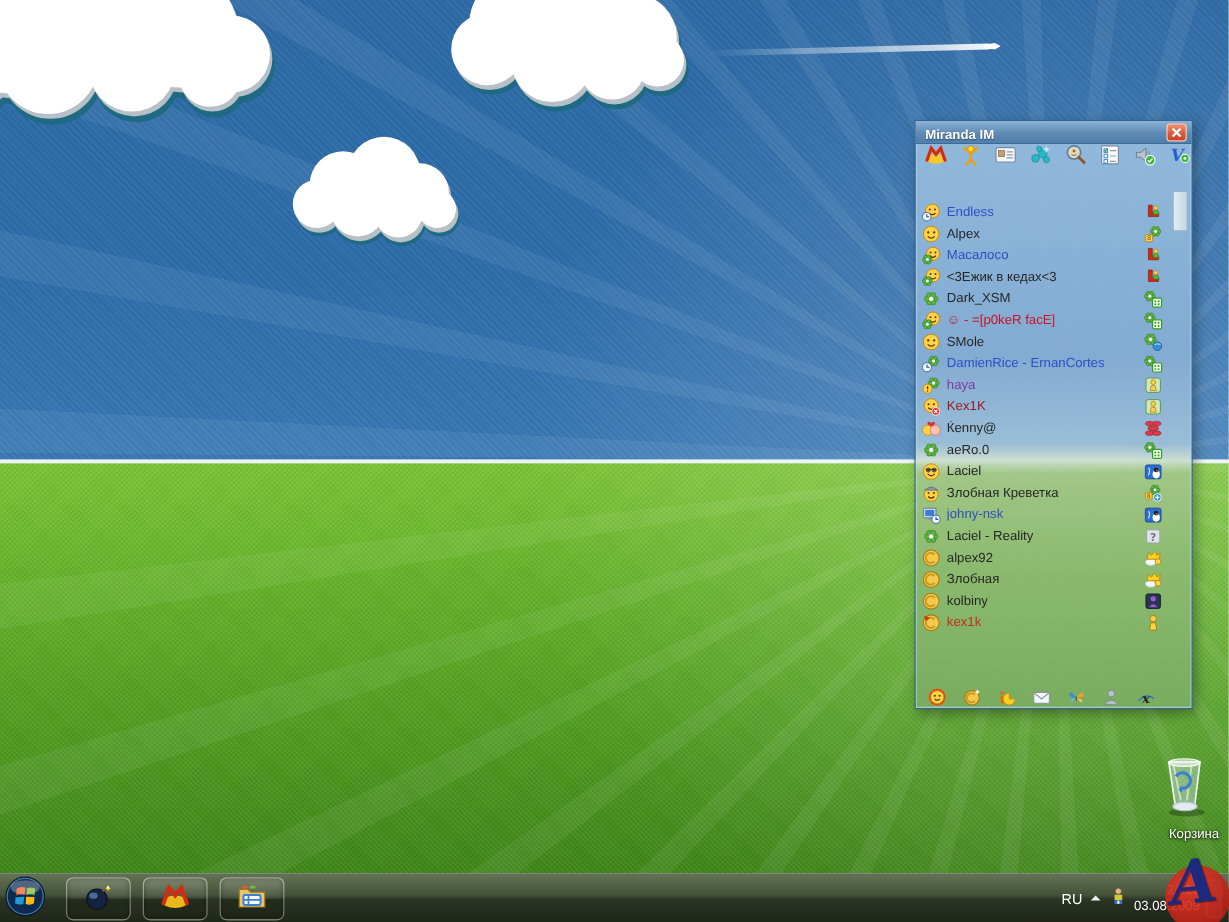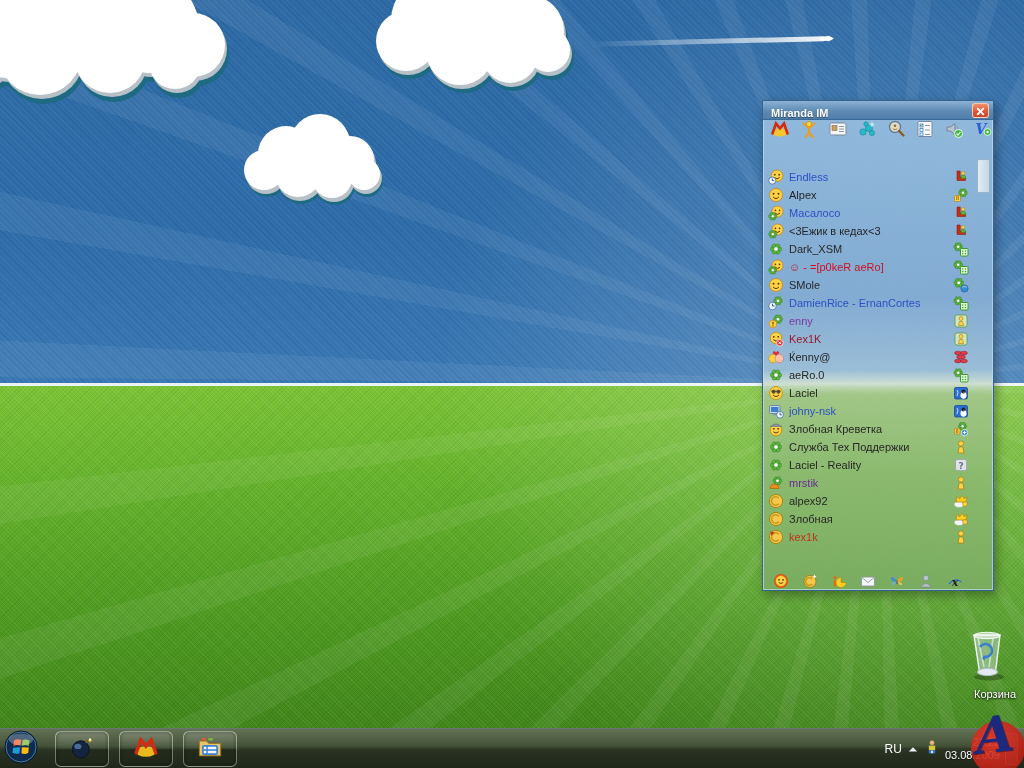--- a/index.html
+++ b/index.html
@@ -372,21 +372,21 @@
               <path d="M 7.025 8.15 Q 9.5 10.79 11.975 8.15" fill="none" stroke="#5a3000" stroke-width="1"></path>
               <circle cx="7.3" cy="11.2" r="1.6" fill="#5cb63e" stroke="#2f7d1f" stroke-width="0.5"></circle>
               <circle cx="6.0" cy="13.4" r="1.6" fill="#5cb63e" stroke="#2f7d1f" stroke-width="0.5"></circle>
               <circle cx="3.6" cy="13.4" r="1.6" fill="#5cb63e" stroke="#2f7d1f" stroke-width="0.5"></circle>
               <circle cx="2.3" cy="11.2" r="1.6" fill="#5cb63e" stroke="#2f7d1f" stroke-width="0.5"></circle>
               <circle cx="3.5" cy="9.0" r="1.6" fill="#5cb63e" stroke="#2f7d1f" stroke-width="0.5"></circle>
               <circle cx="6.0" cy="9.0" r="1.6" fill="#5cb63e" stroke="#2f7d1f" stroke-width="0.5"></circle>
               <circle cx="4.8" cy="11.2" r="1.6" fill="#fff" stroke="#2f7d1f" stroke-width="0.5"></circle>
             </svg>
           </span>
-          <span class="cname" style="color:#cc1122">☺ - =[p0keR aeRo]</span>
+          <span class="cname" style="color:#cc1122">☺ - =[p0keR facE]</span>
           <span class="clicon">
             <svg width="16" height="16" viewBox="0 0 16 16">
               <circle cx="7.9" cy="5.8" r="1.7" fill="#5cb63e" stroke="#2f7d1f" stroke-width="0.5"></circle>
               <circle cx="6.6" cy="8.1" r="1.7" fill="#5cb63e" stroke="#2f7d1f" stroke-width="0.5"></circle>
               <circle cx="3.9" cy="8.1" r="1.7" fill="#5cb63e" stroke="#2f7d1f" stroke-width="0.5"></circle>
               <circle cx="2.5" cy="5.8" r="1.7" fill="#5cb63e" stroke="#2f7d1f" stroke-width="0.5"></circle>
               <circle cx="3.8" cy="3.5" r="1.7" fill="#5cb63e" stroke="#2f7d1f" stroke-width="0.5"></circle>
               <circle cx="6.6" cy="3.5" r="1.7" fill="#5cb63e" stroke="#2f7d1f" stroke-width="0.5"></circle>
               <circle cx="5.2" cy="5.8" r="1.7" fill="#fff" stroke="#2f7d1f" stroke-width="0.5"></circle>
               <rect x="7.5" y="7.5" width="7.5" height="7.5" rx="1" fill="#eefbe8" stroke="#2f9d1f" stroke-width="1"></rect>
@@ -461,21 +461,21 @@
               <circle cx="8.6" cy="8.6" r="1.8" fill="#5cb63e" stroke="#2f7d1f" stroke-width="0.5"></circle>
               <circle cx="7.2" cy="6.2" r="1.8" fill="#5cb63e" stroke="#2f7d1f" stroke-width="0.5"></circle>
               <circle cx="8.6" cy="3.8" r="1.8" fill="#5cb63e" stroke="#2f7d1f" stroke-width="0.5"></circle>
               <circle cx="11.4" cy="3.8" r="1.8" fill="#5cb63e" stroke="#2f7d1f" stroke-width="0.5"></circle>
               <circle cx="10" cy="6.2" r="1.8" fill="#fff" stroke="#2f7d1f" stroke-width="0.5"></circle>
               <circle cx="5" cy="11" r="3.8" fill="#ffd348" stroke="#c8860a" stroke-width="0.7"></circle>
               <path d="M5 8.8v2.6" stroke="#5a3000" stroke-width="1.1"></path>
               <circle cx="5" cy="12.9" r="0.6" fill="#5a3000"></circle>
             </svg>
           </span>
-          <span class="cname" style="color:#7a3aa0">enny</span>
+          <span class="cname" style="color:#7a3aa0">haya</span>
           <span class="clicon">
             <svg width="16" height="16" viewBox="0 0 16 16">
               <rect x="2" y="2" width="12" height="12" rx="2" fill="#cfe8c0" stroke="#5a9a3a" stroke-width="0.8"></rect>
               <circle cx="8" cy="5.5" r="2" fill="#ffd348" stroke="#a87a10" stroke-width="0.6"></circle>
               <path d="M5.5 12.5 L6.4 8.5 h3.2 l0.9 4z" fill="#ffd348" stroke="#a87a10" stroke-width="0.6"></path>
             </svg>
           </span>
         </div>
         <div class="crow">
           <span class="cicon">
@@ -567,41 +567,20 @@
               <ellipse cx="10.5" cy="10.3" rx="3" ry="3.4" fill="#fff"></ellipse>
               <circle cx="10.5" cy="6.6" r="2" fill="#222"></circle>
               <path d="M10.5 6.4 l1.7 0.8 -1.7 0.7z" fill="#f0a020"></path>
               <path d="M4 5 q2 1.5 0 6" stroke="#cfe0f4" stroke-width="1" fill="none"></path>
             </svg>
           </span>
         </div>
         <div class="crow">
           <span class="cicon">
             <svg width="16" height="16" viewBox="0 0 16 16">
-              <rect x="1.5" y="2.5" width="10.5" height="8" rx="1" fill="#cdd6e0" stroke="#5a7a9a" stroke-width="0.8"></rect>
-              <rect x="3" y="4" width="7.5" height="5" fill="#3a7fd0"></rect>
-              <rect x="4.8" y="10.8" width="4" height="1.6" fill="#8899aa"></rect>
-              <circle cx="12" cy="11.8" r="3.4" fill="#f2f6fa" stroke="#3a6ea5" stroke-width="0.8"></circle>
-              <path d="M 12 9.760000000000002 V 11.8 H 13.870000000000001" fill="none" stroke="#2a4f8f" stroke-width="0.9"></path>
-            </svg>
-          </span>
-          <span class="cname" style="color:#2c4fc4">johny-nsk</span>
-          <span class="clicon">
-            <svg width="16" height="16" viewBox="0 0 16 16">
-              <rect x="1.5" y="2.5" width="13" height="11.5" rx="1.5" fill="#2a6fd4" stroke="#1a4a9a" stroke-width="0.8"></rect>
-              <ellipse cx="10.5" cy="10.3" rx="3" ry="3.4" fill="#fff"></ellipse>
-              <circle cx="10.5" cy="6.6" r="2" fill="#222"></circle>
-              <path d="M10.5 6.4 l1.7 0.8 -1.7 0.7z" fill="#f0a020"></path>
-              <path d="M4 5 q2 1.5 0 6" stroke="#cfe0f4" stroke-width="1" fill="none"></path>
-            </svg>
-          </span>
-        </div>
-        <div class="crow">
-          <span class="cicon">
-            <svg width="16" height="16" viewBox="0 0 16 16">
               <circle cx="8" cy="9" r="5.8" fill="#ffd348" stroke="#c8860a" stroke-width="0.8"></circle>
               <circle cx="5.796" cy="7.84" r="0.87" fill="#5a3000"></circle>
               <circle cx="10.204" cy="7.84" r="0.87" fill="#5a3000"></circle>
               <path d="M 5.390000000000001 10.74 Q 8 13.524000000000001 10.61 10.74" fill="none" stroke="#5a3000" stroke-width="1"></path>
               <path d="M2.5 5.5 Q8 0.5 13.5 5.5 Z" fill="#8a9aa8" stroke="#5a6a78" stroke-width="0.6"></path>
             </svg>
           </span>
           <span class="cname" style="color:#262626">Злобная Креветка</span>
           <span class="clicon">
             <svg width="16" height="16" viewBox="0 0 16 16">
@@ -615,75 +594,55 @@
               <rect x="1.5" y="7.5" width="5.5" height="5.5" rx="1" fill="#ffd348" stroke="#a87a10" stroke-width="0.6"></rect>
               <text x="4.2" y="11.9" font-size="5" text-anchor="middle" fill="#7a4a00" font-family="DejaVu Sans">8</text>
               <circle cx="11.5" cy="11.5" r="3.2" fill="#2a8fd4" stroke="#fff" stroke-width="0.7"></circle>
               <path d="M11.5 9.8v3.4M9.8 11.5h3.4" stroke="#fff" stroke-width="1.1"></path>
             </svg>
           </span>
         </div>
         <div class="crow">
           <span class="cicon">
             <svg width="16" height="16" viewBox="0 0 16 16">
+              <rect x="1.5" y="2.5" width="10.5" height="8" rx="1" fill="#cdd6e0" stroke="#5a7a9a" stroke-width="0.8"></rect>
+              <rect x="3" y="4" width="7.5" height="5" fill="#3a7fd0"></rect>
+              <rect x="4.8" y="10.8" width="4" height="1.6" fill="#8899aa"></rect>
+              <circle cx="12" cy="11.8" r="3.4" fill="#f2f6fa" stroke="#3a6ea5" stroke-width="0.8"></circle>
+              <path d="M 12 9.760000000000002 V 11.8 H 13.870000000000001" fill="none" stroke="#2a4f8f" stroke-width="0.9"></path>
+            </svg>
+          </span>
+          <span class="cname" style="color:#2c4fc4">johny-nsk</span>
+          <span class="clicon">
+            <svg width="16" height="16" viewBox="0 0 16 16">
+              <rect x="1.5" y="2.5" width="13" height="11.5" rx="1.5" fill="#2a6fd4" stroke="#1a4a9a" stroke-width="0.8"></rect>
+              <ellipse cx="10.5" cy="10.3" rx="3" ry="3.4" fill="#fff"></ellipse>
+              <circle cx="10.5" cy="6.6" r="2" fill="#222"></circle>
+              <path d="M10.5 6.4 l1.7 0.8 -1.7 0.7z" fill="#f0a020"></path>
+              <path d="M4 5 q2 1.5 0 6" stroke="#cfe0f4" stroke-width="1" fill="none"></path>
+            </svg>
+          </span>
+        </div>
+        <div class="crow">
+          <span class="cicon">
+            <svg width="16" height="16" viewBox="0 0 16 16">
               <circle cx="11.4" cy="8.0" r="2.2" fill="#5cb63e" stroke="#2f7d1f" stroke-width="0.5"></circle>
               <circle cx="9.7" cy="10.9" r="2.2" fill="#5cb63e" stroke="#2f7d1f" stroke-width="0.5"></circle>
               <circle cx="6.3" cy="10.9" r="2.2" fill="#5cb63e" stroke="#2f7d1f" stroke-width="0.5"></circle>
               <circle cx="4.6" cy="8.0" r="2.2" fill="#5cb63e" stroke="#2f7d1f" stroke-width="0.5"></circle>
               <circle cx="6.3" cy="5.1" r="2.2" fill="#5cb63e" stroke="#2f7d1f" stroke-width="0.5"></circle>
               <circle cx="9.7" cy="5.1" r="2.2" fill="#5cb63e" stroke="#2f7d1f" stroke-width="0.5"></circle>
               <circle cx="8" cy="8" r="2.2" fill="#fff" stroke="#2f7d1f" stroke-width="0.5"></circle>
             </svg>
           </span>
-          <span class="cname" style="color:#262626">Служба Тех Поддержки</span>
-          <span class="clicon">
-            <svg width="16" height="16" viewBox="0 0 16 16">
-              <circle cx="8" cy="4.5" r="2.6" fill="#ffd348" stroke="#a87a10" stroke-width="0.7"></circle>
-              <path d="M5 14 L6.2 8 h3.6 L11 14 z" fill="#ffd348" stroke="#a87a10" stroke-width="0.7"></path>
-            </svg>
-          </span>
-        </div>
-        <div class="crow">
-          <span class="cicon">
-            <svg width="16" height="16" viewBox="0 0 16 16">
-              <circle cx="11.4" cy="8.0" r="2.2" fill="#5cb63e" stroke="#2f7d1f" stroke-width="0.5"></circle>
-              <circle cx="9.7" cy="10.9" r="2.2" fill="#5cb63e" stroke="#2f7d1f" stroke-width="0.5"></circle>
-              <circle cx="6.3" cy="10.9" r="2.2" fill="#5cb63e" stroke="#2f7d1f" stroke-width="0.5"></circle>
-              <circle cx="4.6" cy="8.0" r="2.2" fill="#5cb63e" stroke="#2f7d1f" stroke-width="0.5"></circle>
-              <circle cx="6.3" cy="5.1" r="2.2" fill="#5cb63e" stroke="#2f7d1f" stroke-width="0.5"></circle>
-              <circle cx="9.7" cy="5.1" r="2.2" fill="#5cb63e" stroke="#2f7d1f" stroke-width="0.5"></circle>
-              <circle cx="8" cy="8" r="2.2" fill="#fff" stroke="#2f7d1f" stroke-width="0.5"></circle>
-            </svg>
-          </span>
           <span class="cname" style="color:#262626">Laciel - Reality</span>
           <span class="clicon">
             <svg width="16" height="16" viewBox="0 0 16 16">
               <rect x="2.5" y="2.5" width="11" height="11" rx="1.5" fill="#dfe3e8" stroke="#9aa2aa" stroke-width="0.8"></rect>
               <text x="8" y="11.6" font-size="9" text-anchor="middle" fill="#6a7380" font-family="DejaVu Sans" font-weight="bold">?</text>
-            </svg>
-          </span>
-        </div>
-        <div class="crow">
-          <span class="cicon">
-            <svg width="16" height="16" viewBox="0 0 16 16">
-              <circle cx="12.2" cy="5.8" r="1.7" fill="#5cb63e" stroke="#2f7d1f" stroke-width="0.5"></circle>
-              <circle cx="10.8" cy="8.1" r="1.7" fill="#5cb63e" stroke="#2f7d1f" stroke-width="0.5"></circle>
-              <circle cx="8.2" cy="8.1" r="1.7" fill="#5cb63e" stroke="#2f7d1f" stroke-width="0.5"></circle>
-              <circle cx="6.8" cy="5.8" r="1.7" fill="#5cb63e" stroke="#2f7d1f" stroke-width="0.5"></circle>
-              <circle cx="8.1" cy="3.5" r="1.7" fill="#5cb63e" stroke="#2f7d1f" stroke-width="0.5"></circle>
-              <circle cx="10.8" cy="3.5" r="1.7" fill="#5cb63e" stroke="#2f7d1f" stroke-width="0.5"></circle>
-              <circle cx="9.5" cy="5.8" r="1.7" fill="#fff" stroke="#2f7d1f" stroke-width="0.5"></circle>
-              <path d="M2 13.5 A4.5 4.5 0 0 1 11 13.5 Z" fill="#f08a1d" stroke="#a85a00" stroke-width="0.6"></path>
-            </svg>
-          </span>
-          <span class="cname" style="color:#6a2a9a">mrstik</span>
-          <span class="clicon">
-            <svg width="16" height="16" viewBox="0 0 16 16">
-              <circle cx="8" cy="4.5" r="2.6" fill="#ffd348" stroke="#a87a10" stroke-width="0.7"></circle>
-              <path d="M5 14 L6.2 8 h3.6 L11 14 z" fill="#ffd348" stroke="#a87a10" stroke-width="0.7"></path>
             </svg>
           </span>
         </div>
         <div class="crow">
           <span class="cicon">
             <svg width="16" height="16" viewBox="0 0 16 16">
               <circle cx="8" cy="8" r="6.6" fill="#f4c84a" stroke="#a87a10" stroke-width="0.9"></circle>
               <path d="M10.8 5.2 A4.2 4.2 0 1 0 10.8 10.8" fill="none" stroke="#c89a20" stroke-width="1.6"></path>
             </svg>
           </span>
@@ -702,20 +661,36 @@
               <circle cx="8" cy="8" r="6.6" fill="#f4c84a" stroke="#a87a10" stroke-width="0.9"></circle>
               <path d="M10.8 5.2 A4.2 4.2 0 1 0 10.8 10.8" fill="none" stroke="#c89a20" stroke-width="1.6"></path>
             </svg>
           </span>
           <span class="cname" style="color:#262626">Злобная</span>
           <span class="clicon">
             <svg width="16" height="16" viewBox="0 0 16 16">
               <ellipse cx="6" cy="11.5" rx="4.5" ry="2.8" fill="#f4f7fa" stroke="#b8c4cc" stroke-width="0.6"></ellipse>
               <path d="M3 9 L4 3.5 6.5 6 9 2.5 11.5 6 14 3.5 13 9 z" fill="#ffd020" stroke="#b8860a" stroke-width="0.7"></path>
               <circle cx="12" cy="11" r="2.4" fill="#ffd348" stroke="#a87a10" stroke-width="0.6"></circle>
+            </svg>
+          </span>
+        </div>
+        <div class="crow">
+          <span class="cicon">
+            <svg width="16" height="16" viewBox="0 0 16 16">
+              <circle cx="8" cy="8" r="6.6" fill="#f4c84a" stroke="#a87a10" stroke-width="0.9"></circle>
+              <path d="M10.8 5.2 A4.2 4.2 0 1 0 10.8 10.8" fill="none" stroke="#c89a20" stroke-width="1.6"></path>
+            </svg>
+          </span>
+          <span class="cname" style="color:#262626">kolbiny</span>
+          <span class="clicon">
+            <svg width="16" height="16" viewBox="0 0 16 16">
+              <rect x="2" y="2" width="12" height="12" rx="1.5" fill="#2a3550" stroke="#141c30" stroke-width="0.8"></rect>
+              <circle cx="8" cy="6" r="2.2" fill="#9a5ad4"></circle>
+              <path d="M4.5 13 q3.5 -5 7 0 z" fill="#9a5ad4"></path>
             </svg>
           </span>
         </div>
         <div class="crow">
           <span class="cicon">
             <svg width="16" height="16" viewBox="0 0 16 16">
               <circle cx="8" cy="8" r="6.6" fill="#f4c84a" stroke="#a87a10" stroke-width="0.9"></circle>
               <path d="M10.8 5.2 A4.2 4.2 0 1 0 10.8 10.8" fill="none" stroke="#c89a20" stroke-width="1.6"></path>
               <path d="M2 2.2 l4.8 1.4 -3.2 3.2z" fill="#d03a1a"></path>
             </svg>

